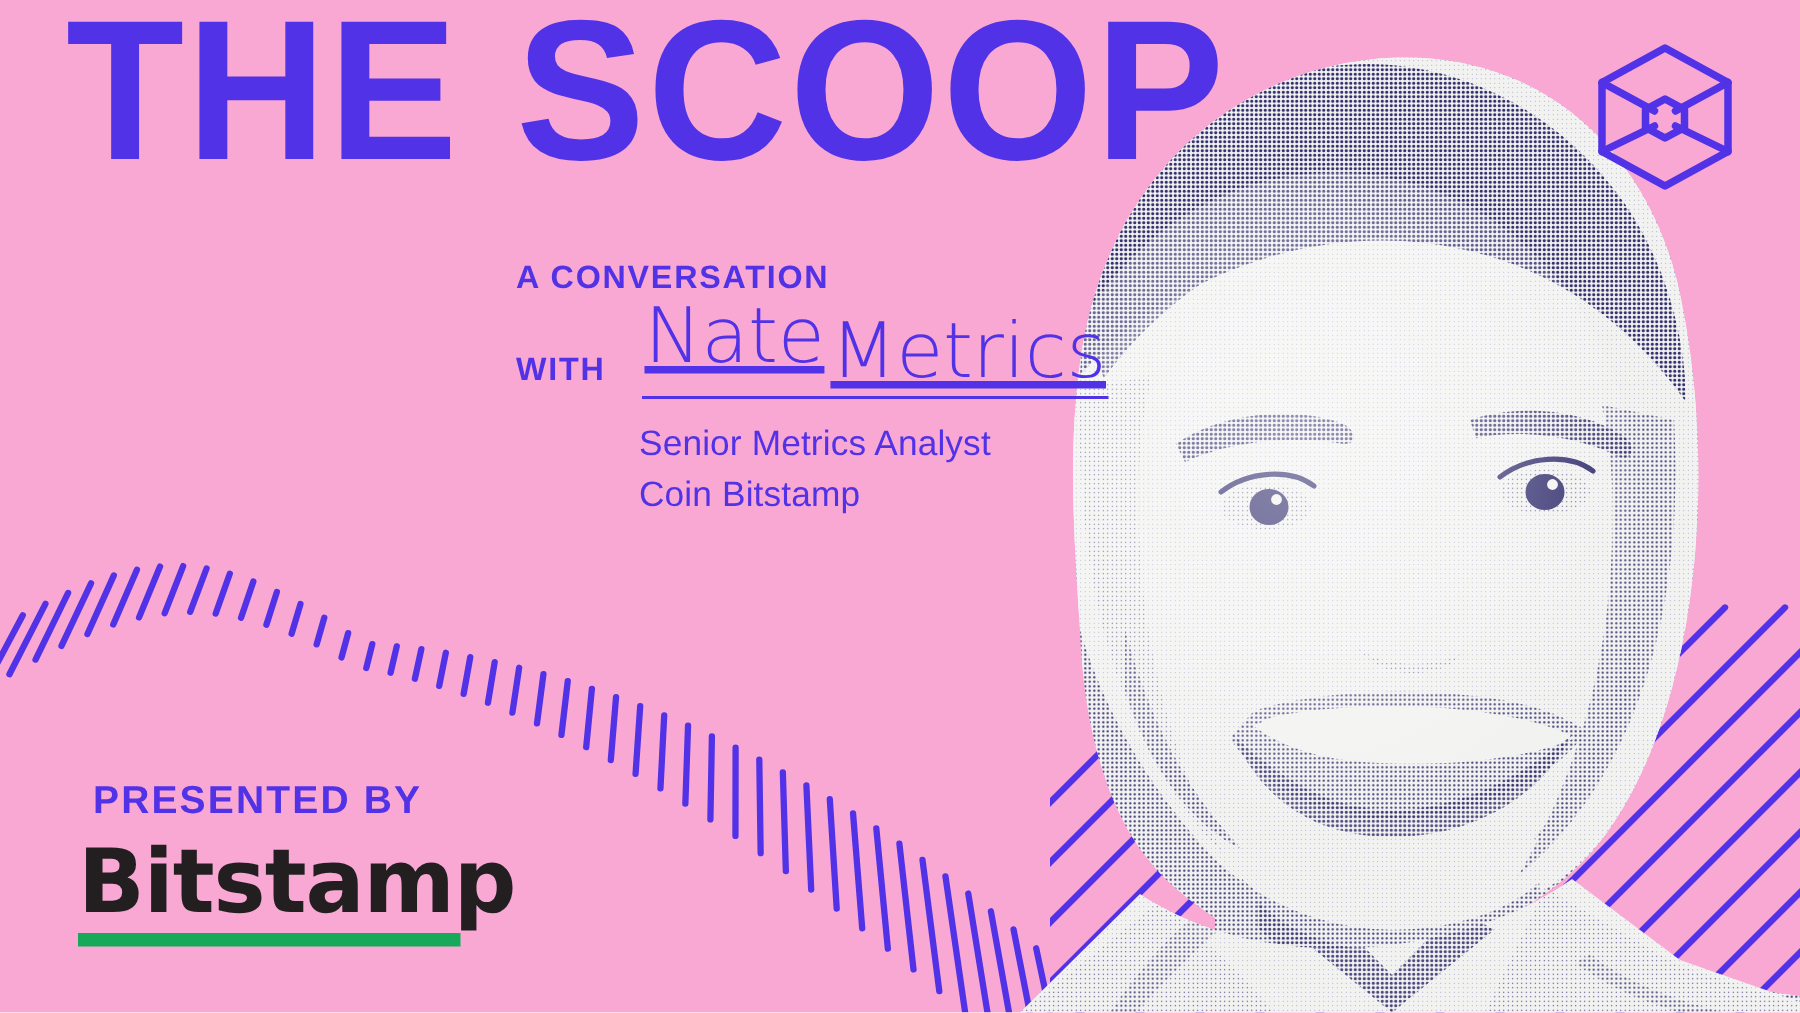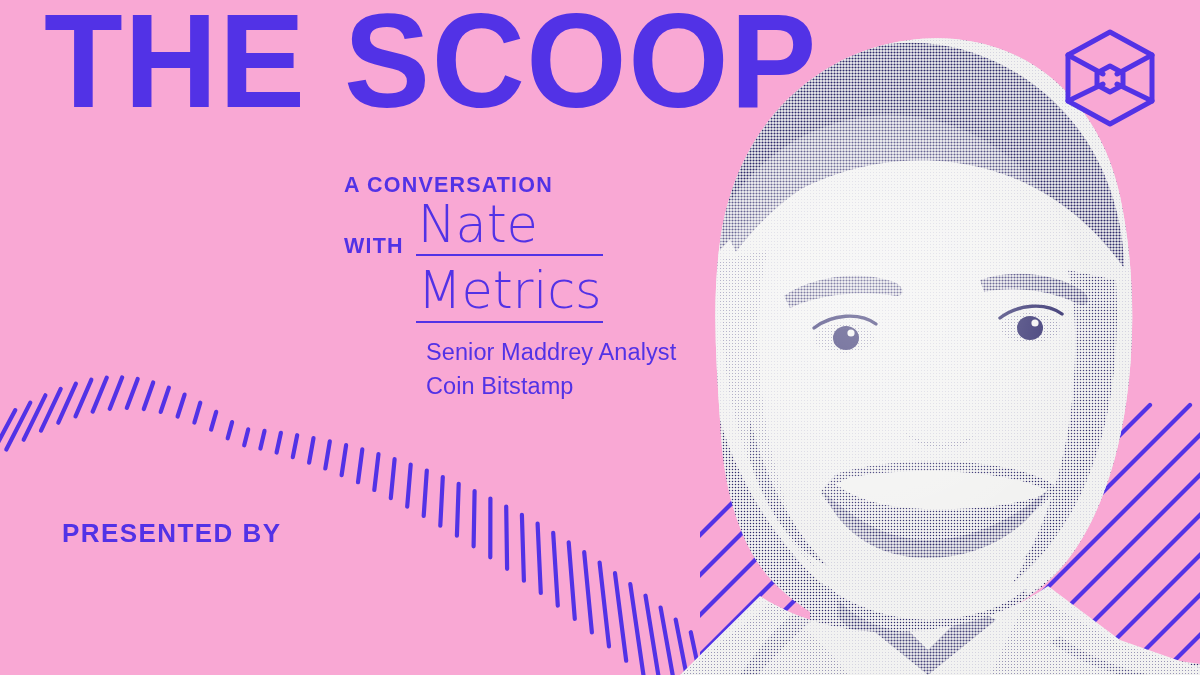--- a/index.html
+++ b/index.html
@@ -78,31 +78,33 @@
   .conv-line {
     font-weight:700;
     font-size:21.5px;
     letter-spacing:0.055em;
     line-height:1.28;
     white-space:nowrap;
   }
   .with-row {
     display:flex;
     align-items:flex-start;
-    gap:12px;
+    gap:24px;
+    justify-content:flex-end;
   }
   .with-word {
     font-weight:700;
     font-size:21.5px;
     letter-spacing:0.055em;
     padding-top:34px;
   }
   .name-stack {
     display:flex;
-    flex-direction:column;
+    flex-direction:row;
+    text-decoration:underline;
   }
   .name-line {
     font-family:"DejaVu Sans", sans-serif;
     font-weight:300;
     font-size:51px;
     line-height:0.98;
     letter-spacing:-0.004em;
     border-bottom:2.6px solid #5232e6;
     padding:0 2px 5px 2px;
     white-space:nowrap;
@@ -407,20 +409,24 @@
   <div class="credit">
     <div class="conv-line">A CONVERSATION</div>
     <div class="with-row">
       <div class="with-word">WITH</div>
       <div class="name-stack">
         <div class="name-line">Nate</div>
         <div class="name-line">Metrics</div>
       </div>
     </div>
     <div class="role-block">
-      <div>Senior Maddrey Analyst</div>
+      <div>Senior Metrics Analyst</div>
       <div>Coin Bitstamp</div>
     </div>
   </div>
 
   <div class="presented">PRESENTED BY</div>
+  <div class="bitstamp">
+    <div class="bitstamp-word">Bitstamp</div>
+    <div class="bitstamp-rule"></div>
+  </div>
 
 </div>
 
 </body></html>

